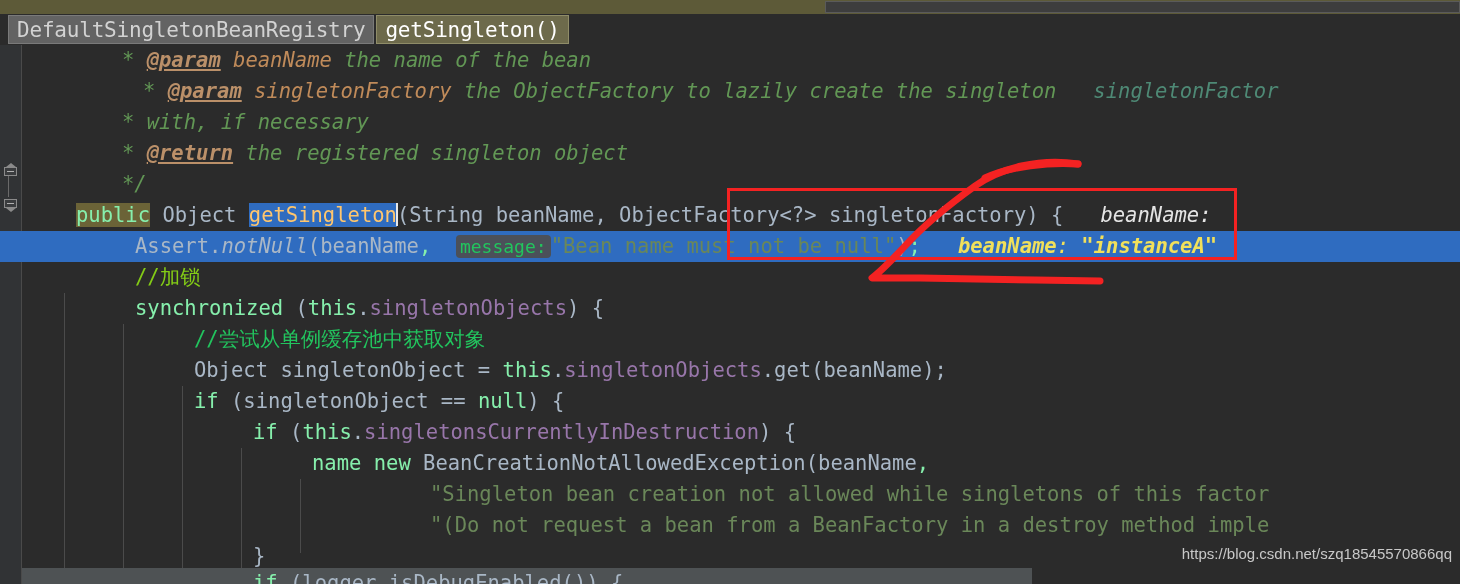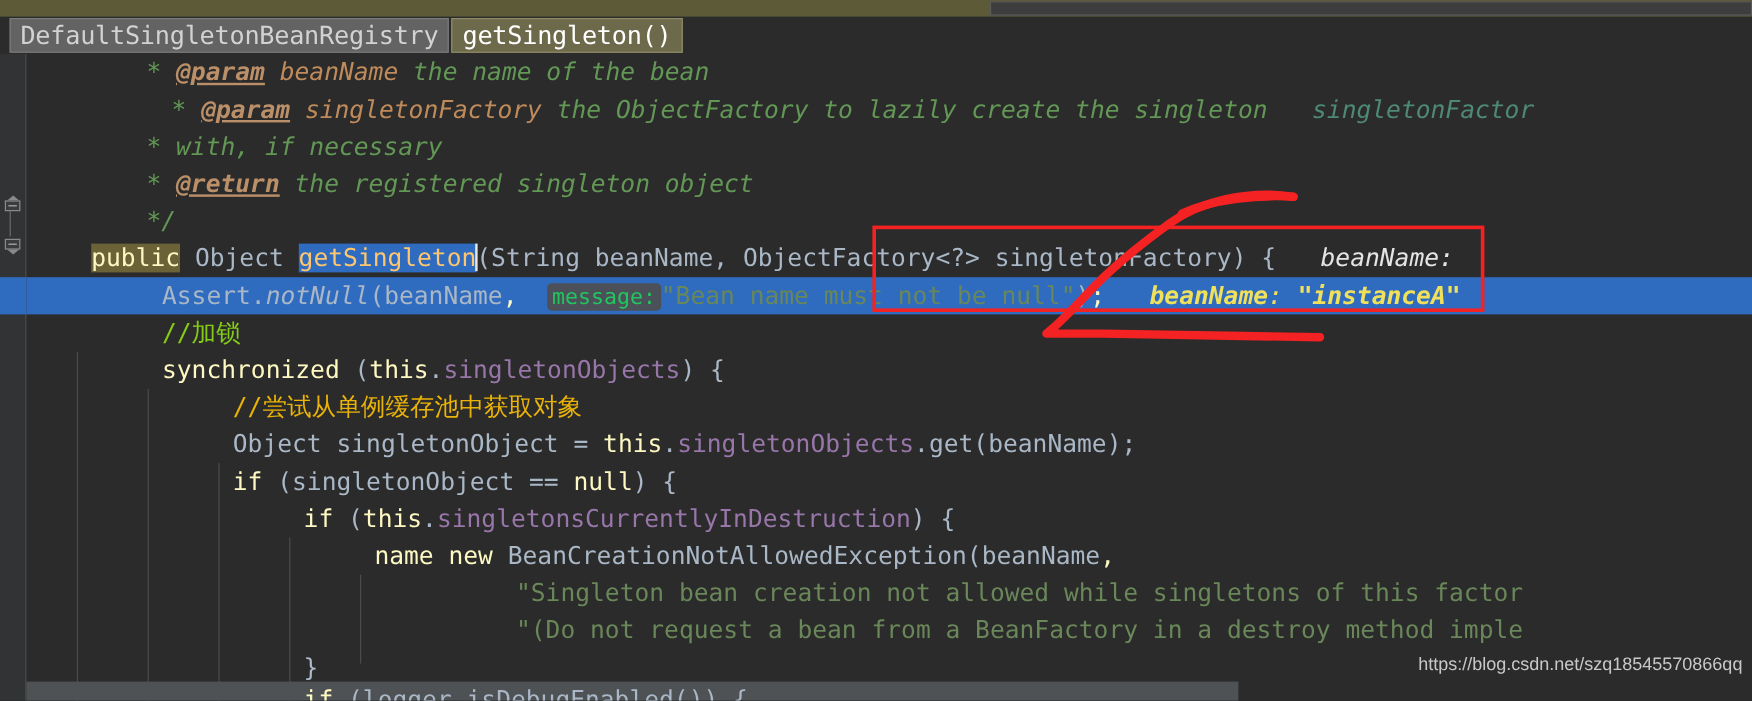--- a/index.html
+++ b/index.html
@@ -175,21 +175,21 @@
   .indent-guide {
     position: absolute;
     width: 1px;
     background: #4b4b4b;
   }
 
   
   .t-doc      { color: #629755; font-style: italic; }
   .t-doctag   { color: #bb9069; font-style: italic; font-weight: bold; text-decoration: underline; }
   .t-docparam { color: #c08b5a; font-style: italic; }
-  .t-kw       { color: #fef9c3; }
+  .t-kw       { color: #86efac; }
   .t-default  { color: #a9b7c6; }
   .t-field    { color: #9876aa; }
   .t-str      { color: #6a8759; }
   .t-static   { color: #a9b7c6; font-style: italic; }
   .t-hintteal { color: #e5e5e5; font-style: italic; }
   .t-hintval  { color: #f1e05a; font-style: italic; font-weight: bold; }
   .t-hintval2 { color: #f1e05a; font-style: italic; }
   .t-docinline{ color: #4e8975; font-style: italic; }
 
   .sel-blue   { background: #2f6cc0; color: #ffc66d; }
@@ -292,21 +292,21 @@
       <div class="line" style="top:124px; left:100px;"><span class="t-doc">*/</span></div>
 
       <div class="line" style="top:155px; left:54px;"><span class="t-kw kw-hl">public</span><span class="t-default"> Object </span><span class="sel-blue">getSingleton</span><span class="caret"></span><span class="t-default">(String beanName, ObjectFactory&lt;?&gt; singletonFactory) {</span><span class="t-hintteal">   beanName:</span></div>
 
       <div class="line" style="top:186px; left:113px;"><span class="t-default">Assert.</span><span class="t-static">notNull</span><span class="t-default">(beanName</span><span class="t-kw">,</span><span>  </span><span class="param-hint">message:</span><span class="t-str">"Bean name must not be null"</span><span class="t-default">)</span><span class="t-kw">;</span><span class="t-hintval">   beanName</span><span class="t-hintval2">: </span><span class="t-hintval">"instanceA"</span></div>
 
       <div class="line" style="top:217px; left:113px;"><span style="color:#84cc16;">//加锁</span></div>
 
       <div class="line" style="top:248px; left:113px;"><span class="t-kw">synchronized</span><span class="t-default"> (</span><span class="t-kw">this</span><span class="t-default">.</span><span class="t-field">singletonObjects</span><span class="t-default">) {</span></div>
 
-      <div class="line" style="top:279px; left:172px;"><span style="color:#eab308;">//尝试从单例缓存池中获取对象</span></div>
+      <div class="line" style="top:279px; left:172px;"><span style="color:#22c55e;">//尝试从单例缓存池中获取对象</span></div>
 
       <div class="line" style="top:341px; left:172px;"><span class="t-kw">if</span><span class="t-default"> (singletonObject == </span><span class="t-kw">null</span><span class="t-default">) {</span></div>
 
       <div class="line" style="top:310px; left:172px;"><span class="t-default">Object singletonObject = </span><span class="t-kw">this</span><span class="t-default">.</span><span class="t-field">singletonObjects</span><span class="t-default">.get(beanName);</span></div>
 
       <div class="line" style="top:372px; left:231px;"><span class="t-kw">if</span><span class="t-default"> (</span><span class="t-kw">this</span><span class="t-default">.</span><span class="t-field">singletonsCurrentlyInDestruction</span><span class="t-default">) {</span></div>
 
       <div class="line" style="top:403px; left:290px;"><span class="t-kw">name</span><span> </span><span class="t-kw">new</span><span class="t-default"> BeanCreationNotAllowedException(beanName</span><span class="t-kw">,</span></div>
 
       <div class="line" style="top:434px; left:408px;"><span class="t-str">"Singleton bean creation not allowed while singletons of this factor</span></div>

